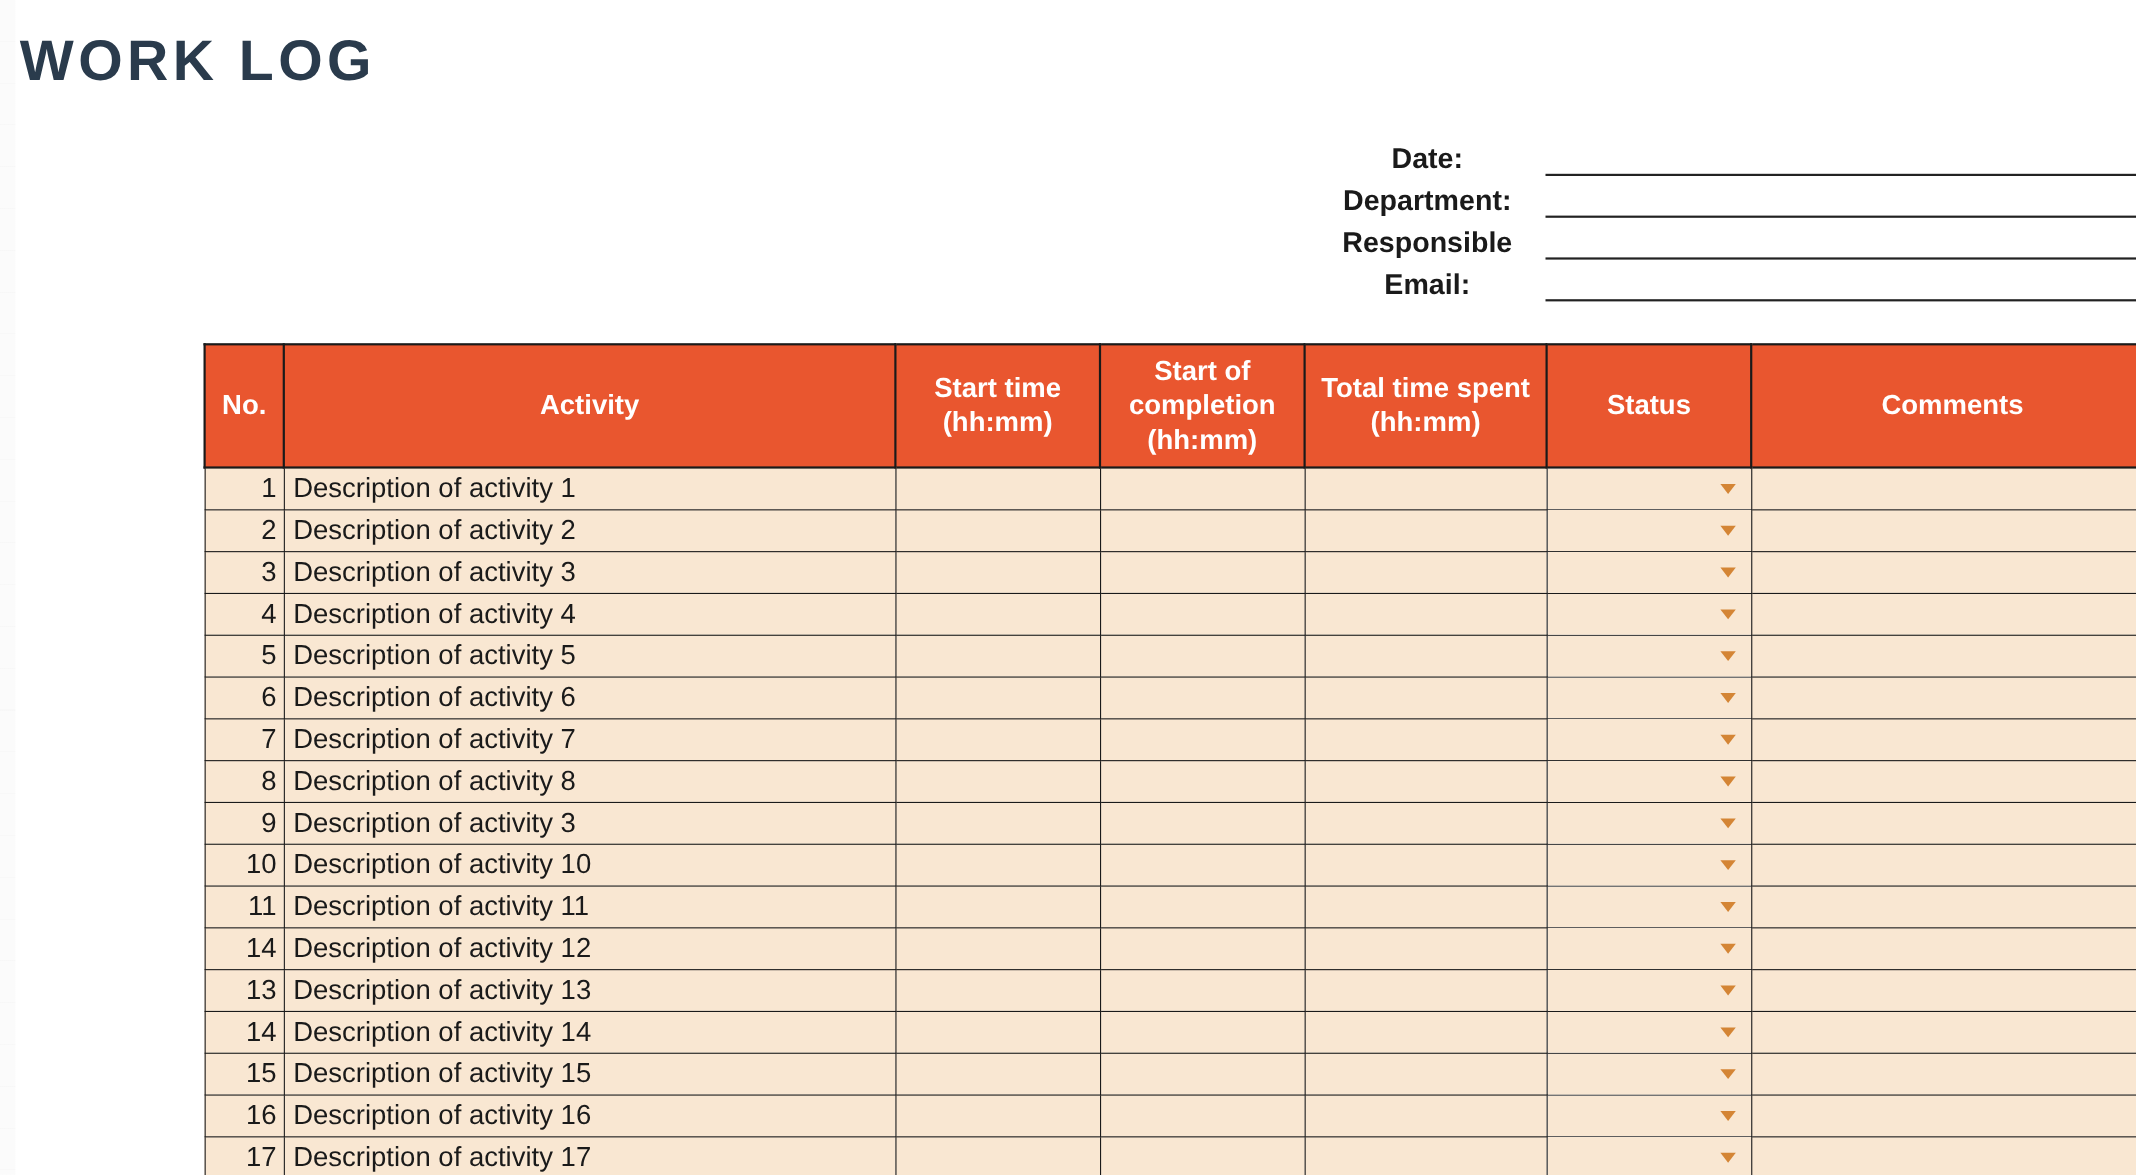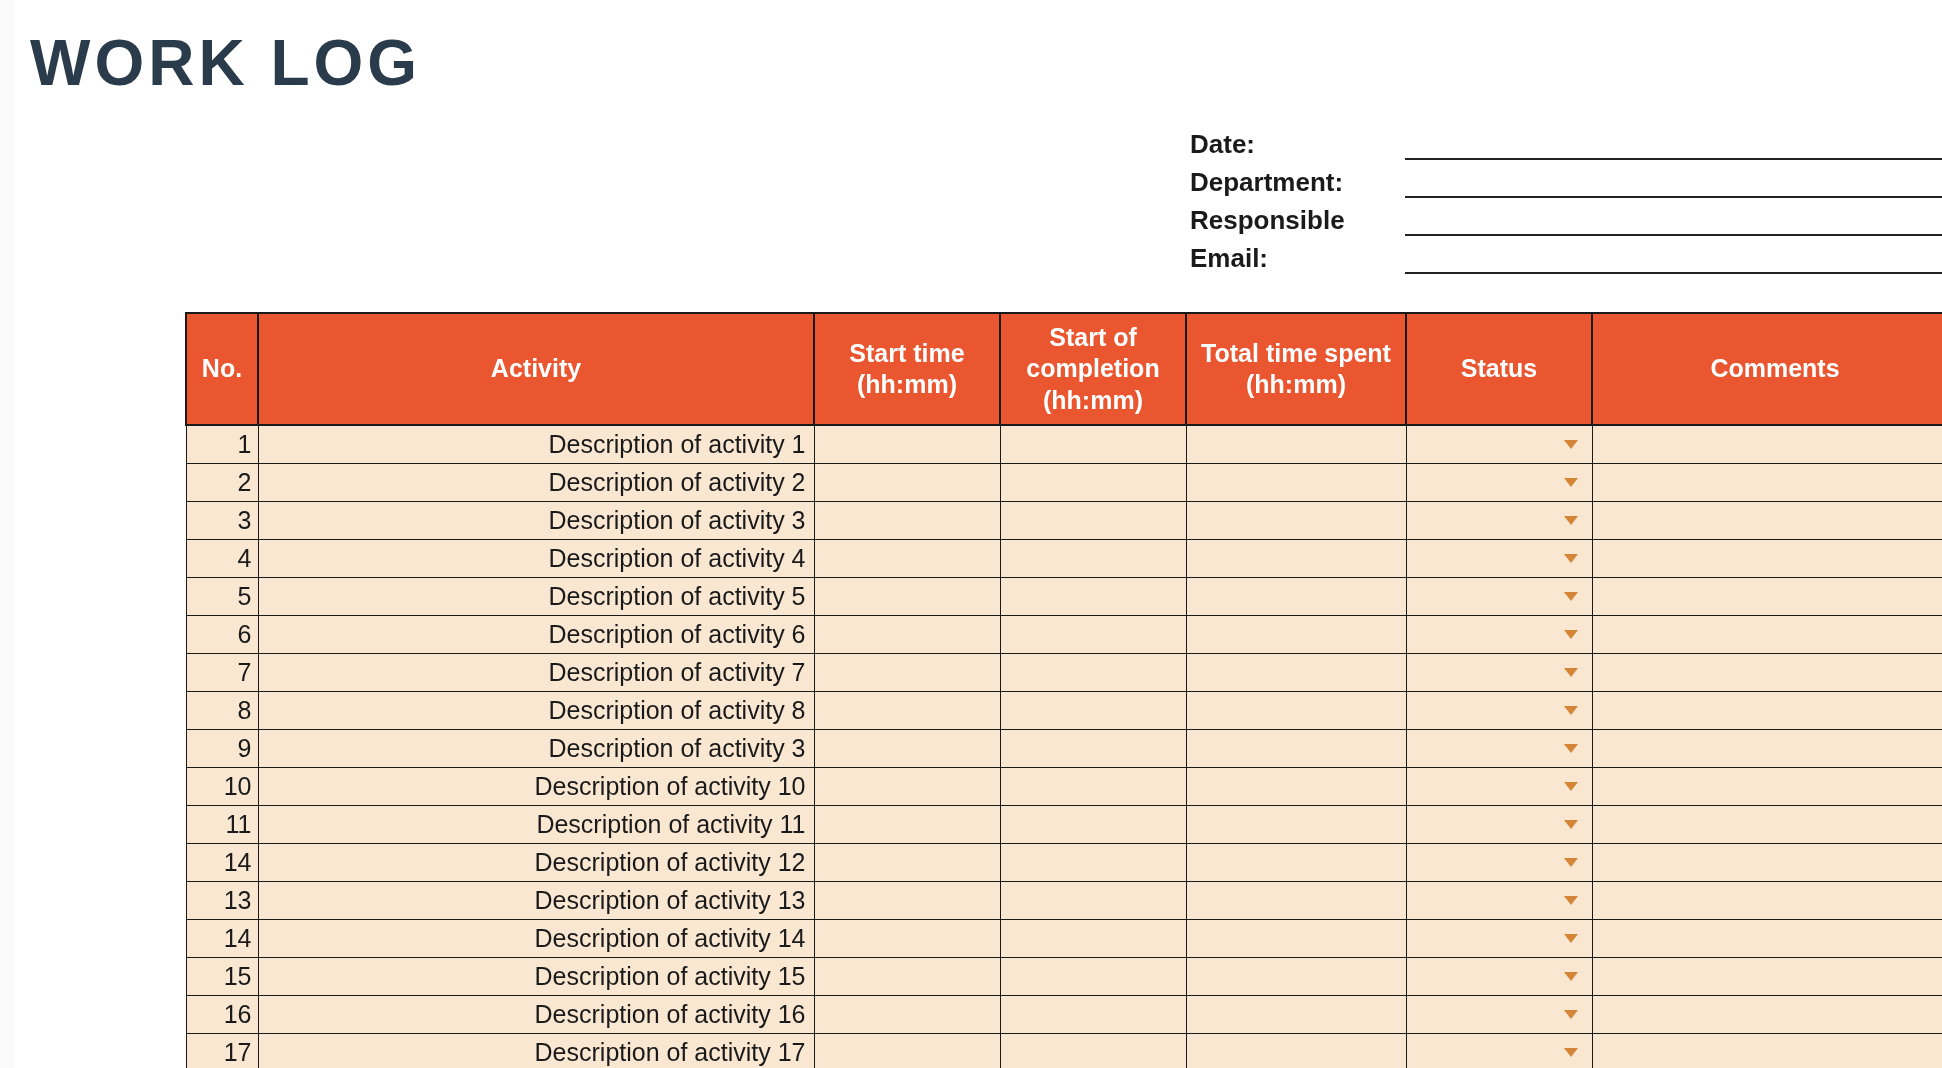--- a/index.html
+++ b/index.html
@@ -4,44 +4,44 @@
 <style>
   * { box-sizing: border-box; margin: 0; padding: 0; }
   body {
     background: #ffffff;
     font-family: Arial, Helvetica, sans-serif;
     width: 1942px;
     height: 1068px;
     overflow: hidden;
   }
   .page-title {
-    font-size: 64px;
+    font-size: 52px;
     font-weight: 800;
     letter-spacing: 4px;
     color: #2a3b4c;
     padding: 26px 0 0 18px;
     font-family: Arial, sans-serif;
-    margin-left: 12px;
   }
   .meta {
     position: absolute;
     top: 122px;
     left: 1190px;
     width: 770px;
   }
   .meta-row {
     display: flex;
     align-items: flex-end;
     height: 38px;
   }
   .meta-label {
     width: 215px;
     font-size: 26px;
     font-weight: 700;
     color: #1a1a1a;
+    text-align: center;
   }
   .meta-input {
     flex: 1;
     border: none;
     border-bottom: 2px solid #222;
     height: 30px;
     font-size: 22px;
     outline: none;
     background: transparent;
   }
@@ -78,21 +78,21 @@
     vertical-align: middle;
   }
   col.c-no { width: 72px; }
   col.c-activity { width: 556px; }
   col.c-start { width: 186px; }
   col.c-end { width: 186px; }
   col.c-total { width: 220px; }
   col.c-status { width: 186px; }
   col.c-comments { width: 366px; }
   td.no { text-align: right; padding-right: 6px; }
-  td.activity { text-align: right; }
+  td.activity { text-align: left; }
   td.status { position: relative; padding: 0; }
   .status-cell {
     display: flex;
     align-items: center;
     justify-content: flex-end;
     width: 100%;
     height: 100%;
     padding-right: 14px;
     cursor: pointer;
   }

